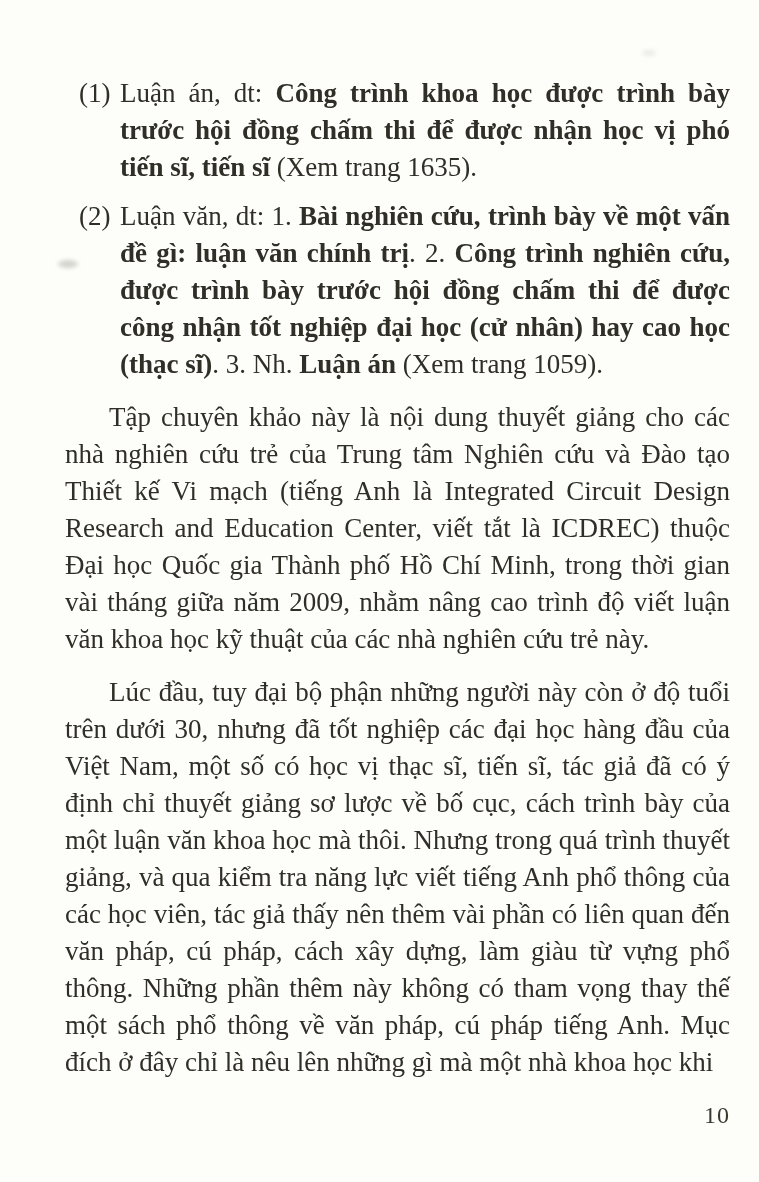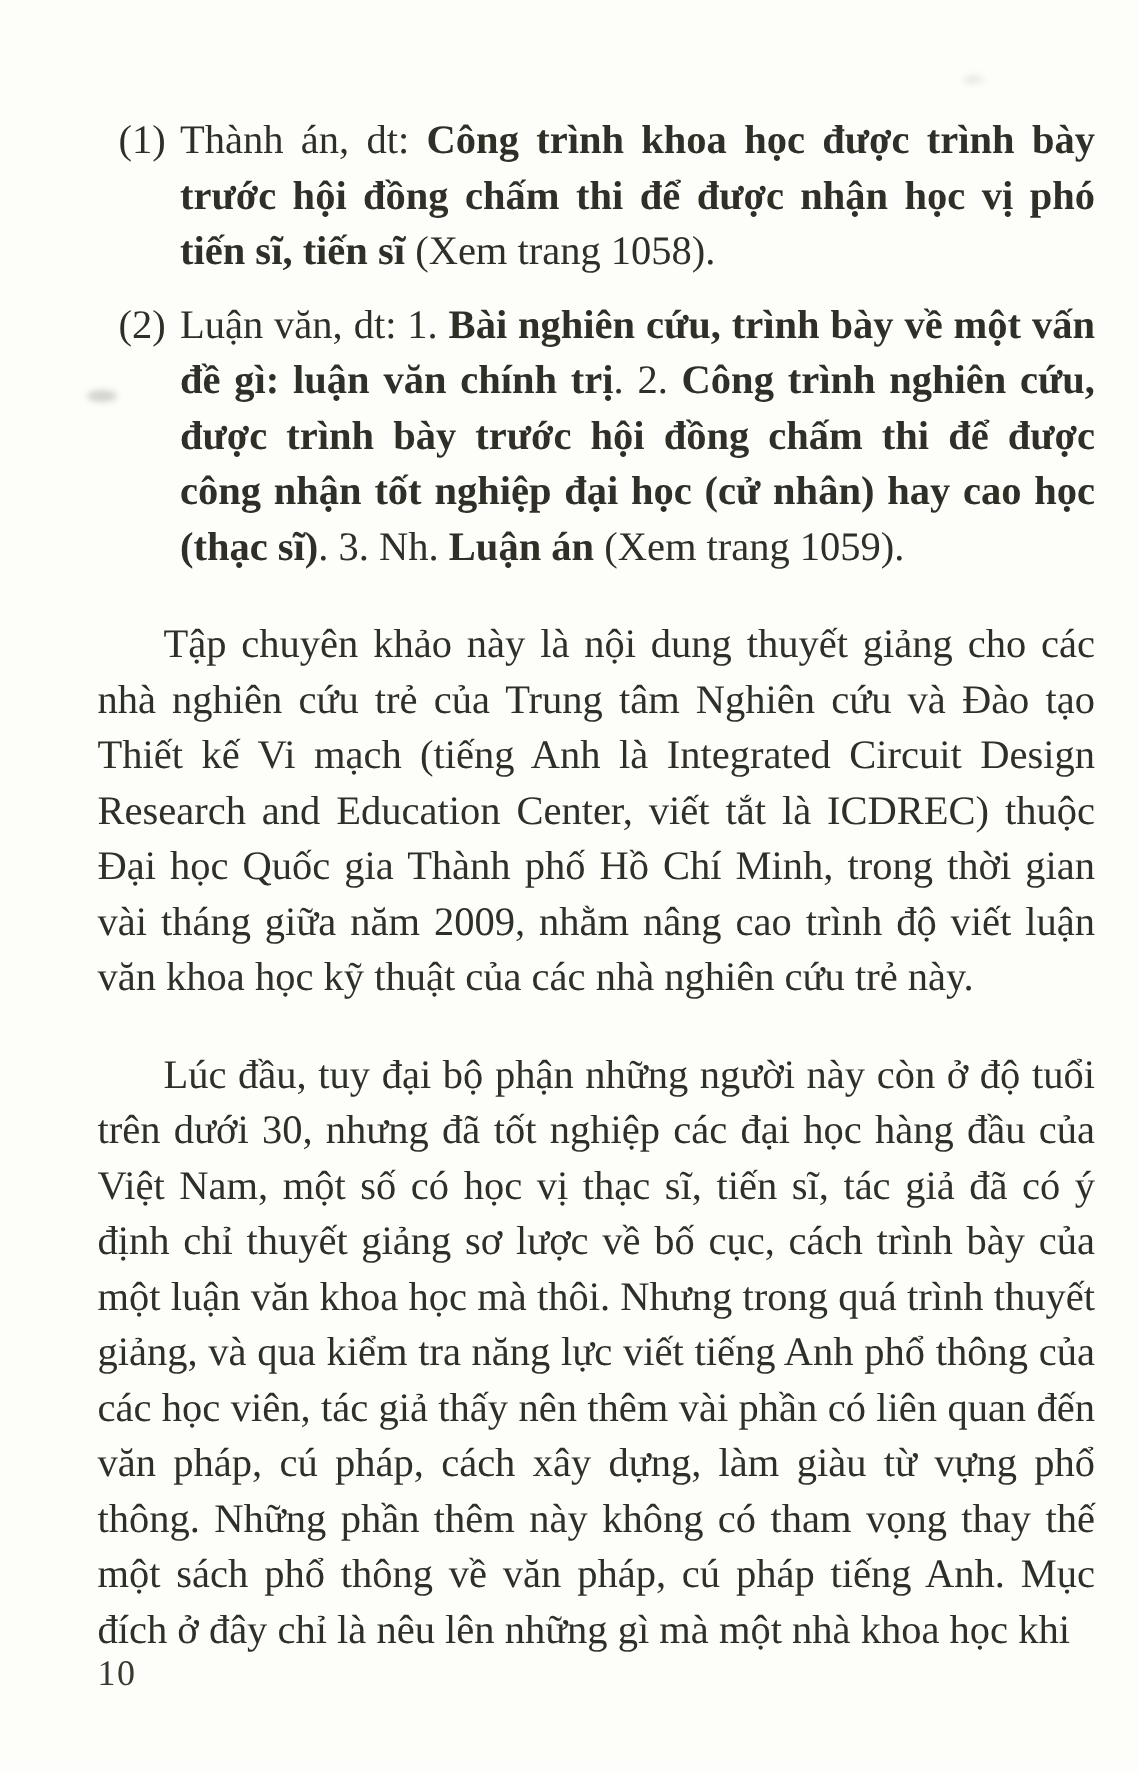--- a/index.html
+++ b/index.html
@@ -31,31 +31,31 @@
     margin: 0;
   }
   .def-item + .def-item { margin-top: 12px; }
   .def-num {
     position: absolute;
     left: 14px;
     top: 0;
   }
   .def-text { margin: 0; }
   .body-para {
-    margin: 28px 0 0 0;
+    margin: 16px 0 0 0;
     text-indent: 44px;
   }
   .bd { font-weight: bold; }
   .it { }
   .page-footer {
     position: absolute;
     left: 65px;
     top: 1096px;
     width: 665px;
-    text-align: left;
+    text-align: right;
   }
   .page-num {
     font-size: 24px;
     letter-spacing: 1px;
     color: #3a392f;
   }
   .scan-smudge {
     position: absolute;
     left: 58px;
     top: 260px;
@@ -83,21 +83,21 @@
 
 <div class="page">
 
   <div class="scan-smudge"></div>
   <div class="scan-smudge-2"></div>
 
   <main class="text-block">
 
     <div class="def-item">
       <span class="def-num">(1)</span>
-      <p class="def-text"><span>Thành án, </span><span class="it">dt</span><span>: </span><span class="bd">Công trình khoa học được trình bày trước hội đồng chấm thi để được nhận học vị phó tiến sĩ, tiến sĩ</span><span> (Xem trang 1058).</span></p>
+      <p class="def-text"><span>Luận án, </span><span class="it">dt</span><span>: </span><span class="bd">Công trình khoa học được trình bày trước hội đồng chấm thi để được nhận học vị phó tiến sĩ, tiến sĩ</span><span> (Xem trang 1635).</span></p>
     </div>
 
     <div class="def-item">
       <span class="def-num">(2)</span>
       <p class="def-text"><span>Luận văn, </span><span class="it">dt</span><span>: 1. </span><span class="bd">Bài nghiên cứu, trình bày về một vấn đề gì: luận văn chính trị</span><span>. 2. </span><span class="bd">Công trình nghiên cứu, được trình bày trước hội đồng chấm thi để được công nhận tốt nghiệp đại học (cử nhân) hay cao học (thạc sĩ)</span><span>. 3. </span><span class="it">Nh</span><span>. </span><span class="bd">Luận án</span><span> (Xem trang 1059).</span></p>
     </div>
 
     <p class="body-para">Tập chuyên khảo này là nội dung thuyết giảng cho các nhà nghiên cứu trẻ của Trung tâm Nghiên cứu và Đào tạo Thiết kế Vi mạch (tiếng Anh là Integrated Circuit Design Research and Education Center, viết tắt là ICDREC) thuộc Đại học Quốc gia Thành phố Hồ Chí Minh, trong thời gian vài tháng giữa năm 2009, nhằm nâng cao trình độ viết luận văn khoa học kỹ thuật của các nhà nghiên cứu trẻ này.</p>
 
     <p class="body-para">Lúc đầu, tuy đại bộ phận những người này còn ở độ tuổi trên dưới 30, nhưng đã tốt nghiệp các đại học hàng đầu của Việt Nam, một số có học vị thạc sĩ, tiến sĩ, tác giả đã có ý định chỉ thuyết giảng sơ lược về bố cục, cách trình bày của một luận văn khoa học mà thôi. Nhưng trong quá trình thuyết giảng, và qua kiểm tra năng lực viết tiếng Anh phổ thông của các học viên, tác giả thấy nên thêm vài phần có liên quan đến văn pháp, cú pháp, cách xây dựng, làm giàu từ vựng phổ thông. Những phần thêm này không có tham vọng thay thế một sách phổ thông về văn pháp, cú pháp tiếng Anh. Mục đích ở đây chỉ là nêu lên những gì mà một nhà khoa học khi</p>

